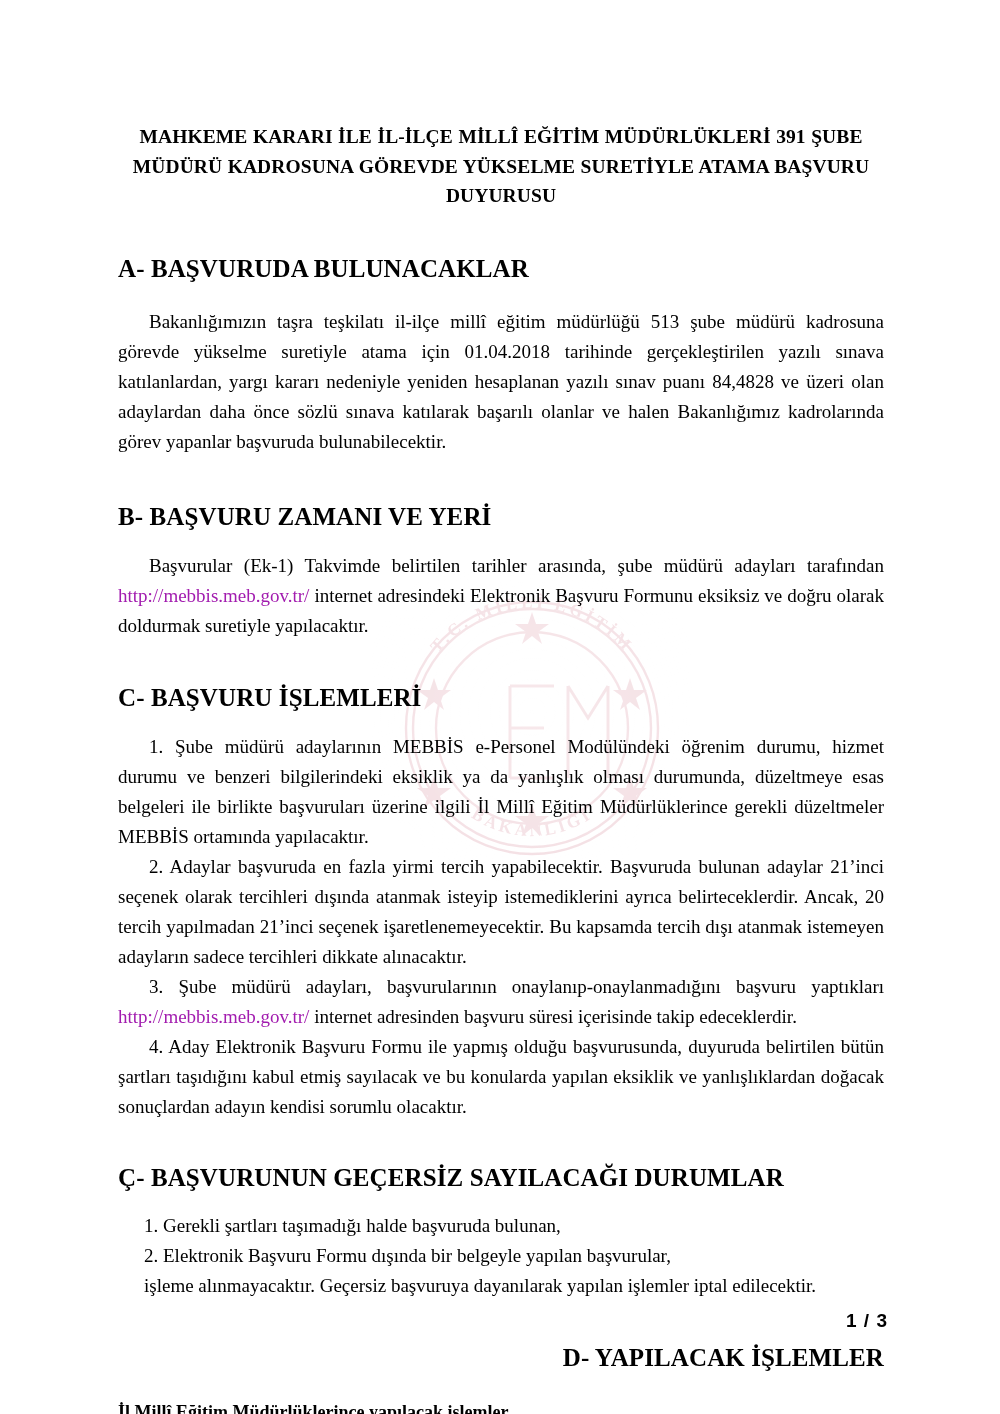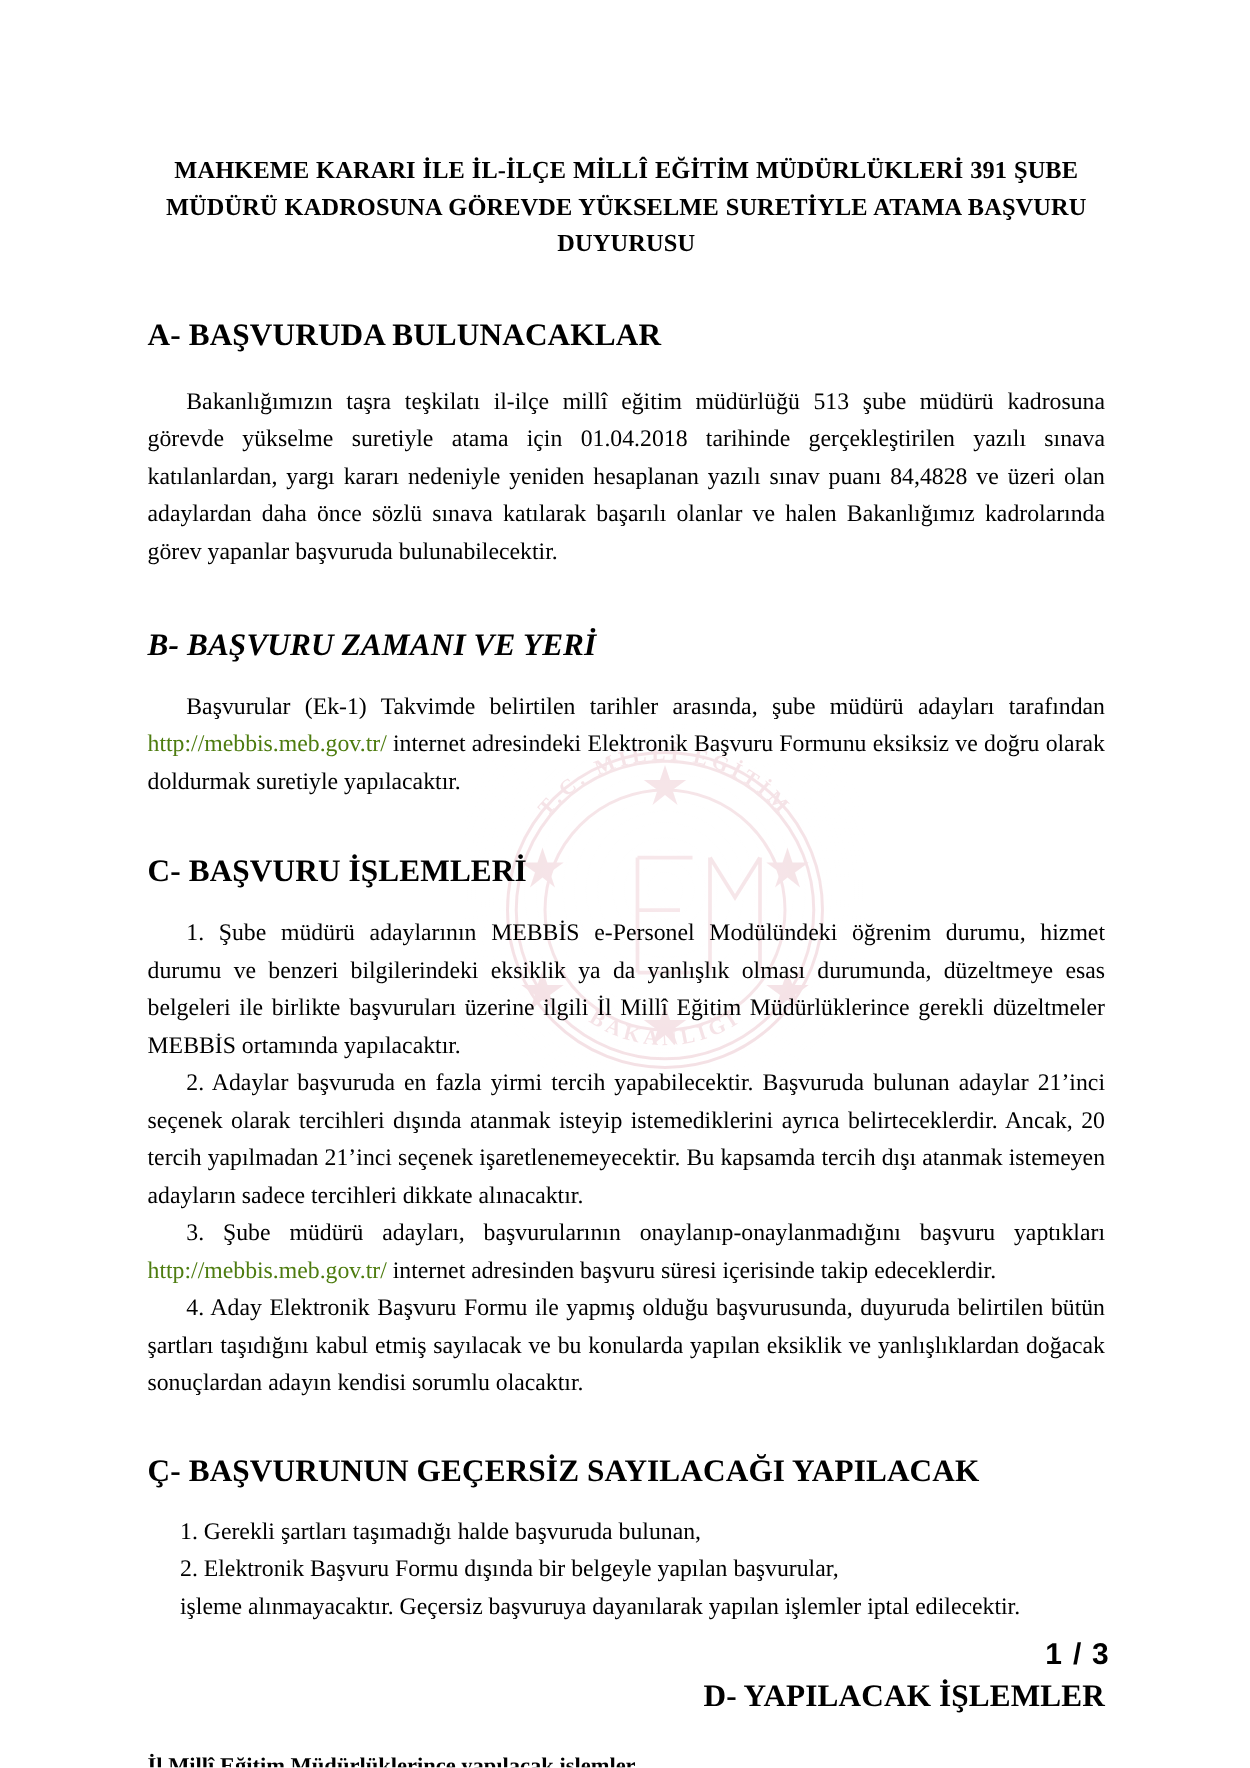--- a/index.html
+++ b/index.html
@@ -53,21 +53,21 @@
   }
 
   .sec-head {
     font-size: 25px;
     font-weight: bold;
     margin: 0;
     line-height: 1.3;
     letter-spacing: 0.1px;
   }
   .sec-head.h-a  { margin-top: 42px; }
-  .sec-head.h-b  { margin-top: 44px; font-style: italic; }
+  .sec-head.h-b  { margin-top: 44px; }
   .sec-head.h-c  { margin-top: 41px; }
   .sec-head.h-cc { margin-top: 40px; }
   .sec-head.h-d  { margin-top: 41px; text-align: right; }
 
   .sub-head {
     font-size: 18px;
     font-weight: bold;
     margin: 26px 0 0 0;
     line-height: 1.3;
   }
@@ -81,30 +81,30 @@
     hyphens: none;
   }
   p.body.indent      { text-indent: 31px; }
   p.body.gap-lg      { margin-top: 22px; }
   p.body.gap-md      { margin-top: 17px; }
   p.body.gap-sm      { margin-top: 0; }
   p.body.noindent    { text-indent: 0; }
   p.body.pad-left    { padding-left: 26px; }
 
   a.url {
-    color: #4d7c0f;
+    color: #a21caf;
     text-decoration: none;
   }
 
   .page-number {
     position: absolute;
     right: 112px;
     top: 1310px;
     font-family: "Liberation Sans", "DejaVu Sans", sans-serif;
-    font-size: 24px;
+    font-size: 19px;
     font-weight: bold;
     letter-spacing: 1px;
     z-index: 3;
   }
 </style>
 </head>
 <body>
 
 <div class="page">
 
@@ -160,21 +160,21 @@
 
     <h2 class="sec-head h-b">B- BAŞVURU ZAMANI VE YERİ</h2>
     <p class="body indent gap-md"><span>Başvurular (Ek-1) Takvimde belirtilen tarihler arasında, şube müdürü adayları tarafından </span><a class="url" href="#">http://mebbis.meb.gov.tr/</a><span> internet adresindeki Elektronik Başvuru Formunu eksiksiz ve doğru olarak doldurmak suretiyle yapılacaktır.</span></p>
 
     <h2 class="sec-head h-c">C- BAŞVURU İŞLEMLERİ</h2>
     <p class="body indent gap-md">1. Şube müdürü adaylarının MEBBİS e-Personel Modülündeki öğrenim durumu, hizmet durumu ve benzeri bilgilerindeki eksiklik ya da yanlışlık olması durumunda, düzeltmeye esas belgeleri ile birlikte başvuruları üzerine ilgili İl Millî Eğitim Müdürlüklerince gerekli düzeltmeler MEBBİS ortamında yapılacaktır.</p>
     <p class="body indent gap-sm">2. Adaylar başvuruda en fazla yirmi tercih yapabilecektir. Başvuruda bulunan adaylar 21’inci seçenek olarak tercihleri dışında atanmak isteyip istemediklerini ayrıca belirteceklerdir. Ancak, 20 tercih yapılmadan 21’inci seçenek işaretlenemeyecektir. Bu kapsamda tercih dışı atanmak istemeyen adayların sadece tercihleri dikkate alınacaktır.</p>
     <p class="body indent gap-sm"><span>3. Şube müdürü adayları, başvurularının onaylanıp-onaylanmadığını başvuru yaptıkları </span><a class="url" href="#">http://mebbis.meb.gov.tr/</a><span> internet adresinden başvuru süresi içerisinde takip edeceklerdir.</span></p>
     <p class="body indent gap-sm">4. Aday Elektronik Başvuru Formu ile yapmış olduğu başvurusunda, duyuruda belirtilen bütün şartları taşıdığını kabul etmiş sayılacak ve bu konularda yapılan eksiklik ve yanlışlıklardan doğacak sonuçlardan adayın kendisi sorumlu olacaktır.</p>
 
-    <h2 class="sec-head h-cc">Ç- BAŞVURUNUN GEÇERSİZ SAYILACAĞI YAPILACAK</h2>
+    <h2 class="sec-head h-cc">Ç- BAŞVURUNUN GEÇERSİZ SAYILACAĞI DURUMLAR</h2>
     <p class="body noindent pad-left gap-md">1. Gerekli şartları taşımadığı halde başvuruda bulunan,</p>
     <p class="body noindent pad-left gap-sm">2. Elektronik Başvuru Formu dışında bir belgeyle yapılan başvurular,</p>
     <p class="body noindent pad-left gap-sm">işleme alınmayacaktır. Geçersiz başvuruya dayanılarak yapılan işlemler iptal edilecektir.</p>
 
     <h2 class="sec-head h-d">D- YAPILACAK İŞLEMLER</h2>
     <h3 class="sub-head">İl Millî Eğitim Müdürlüklerince yapılacak işlemler</h3>
     <p class="body indent gap-sm">1. Başvurulara ilişkin iş ve işlemlerin yürütülmesinde herhangi bir aksamaya meydan verilmemesi için gerekli önlemler alınacaktır.</p>
 
   </div>
 

